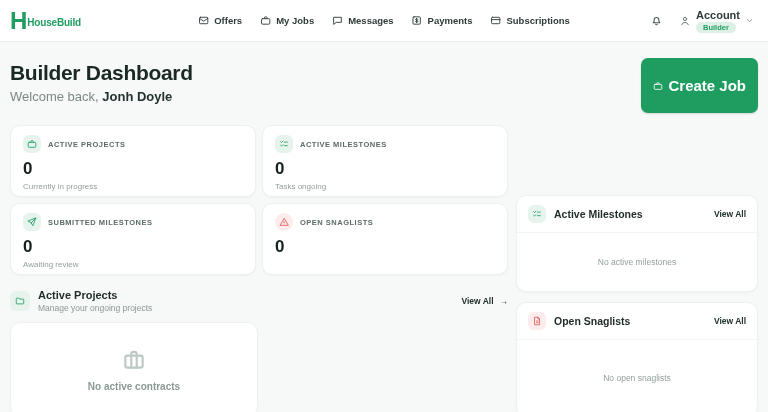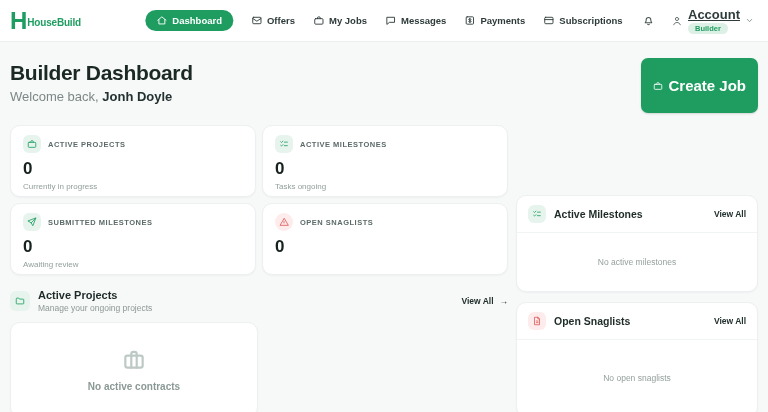--- a/index.html
+++ b/index.html
@@ -17,21 +17,21 @@
     color:#2e3b3a; cursor:pointer; white-space:nowrap; }
   .nav-item svg { width:11px; height:11px; stroke:#2e3b3a; }
   .nav-item.active { background:#1f9d61; color:#ffffff; border-radius:14px; padding:5px 11px; }
   .nav-item.active svg { stroke:#ffffff; }
   .nav-right { margin-left:auto; display:flex; align-items:center; gap:16px; }
   .bell-btn { cursor:pointer; display:flex; }
   .bell-btn svg { width:13px; height:13px; stroke:#4a5654; }
   .account { display:flex; align-items:center; gap:5px; cursor:pointer; }
   .account svg.user { width:12px; height:12px; stroke:#6b7876; }
   .account-texts { display:flex; flex-direction:column; align-items:flex-start; gap:1px; }
-  .account-name { font-size:13px; font-weight:700; color:#2e3b3a;text-decoration:underline; }
+  .account-name { font-size:11px; font-weight:700; color:#2e3b3a; }
   .role-badge { background:#ddf0e6; color:#1f9d61; font-size:7.5px; font-weight:700;
     border-radius:7px; padding:1px 7px; }
   .account svg.chev { width:9px; height:9px; stroke:#6b7876; }
 
   
   .page { padding:10px 10px 0 10px; }
   .page-header { display:flex; align-items:center; justify-content:space-between; }
   .page-title { font-size:21px; font-weight:800; color:#1b2925; letter-spacing:-0.3px; }
   .welcome { font-size:13px; color:#7c8886; margin-top:4px; }
   .welcome b { color:#233230; font-weight:700; }
@@ -90,27 +90,20 @@
 </head>
 <body>
 
 <div class="navbar">
   <div class="logo">
     <span class="logo-h">H</span>
     <span class="logo-text">HouseBuild</span>
   </div>
 
   <div class="nav-menu">
-    <div class="nav-item active">
-      <svg viewBox="0 0 24 24">
-          <path d="M3 11.5L12 4l9 7.5"></path>
-          <path d="M5.5 10v9.5h13V10"></path>
-        </svg>
-      <span>Dashboard</span>
-    </div>
     <div class="nav-item">
       <svg viewBox="0 0 24 24">
           <rect x="3" y="5" width="18" height="14" rx="2"></rect>
           <path d="M3 7.5l9 6 9-6"></path>
         </svg>
       <span>Offers</span>
     </div>
     <div class="nav-item">
       <svg viewBox="0 0 24 24">
           <rect x="3" y="8" width="18" height="12" rx="2"></rect>

